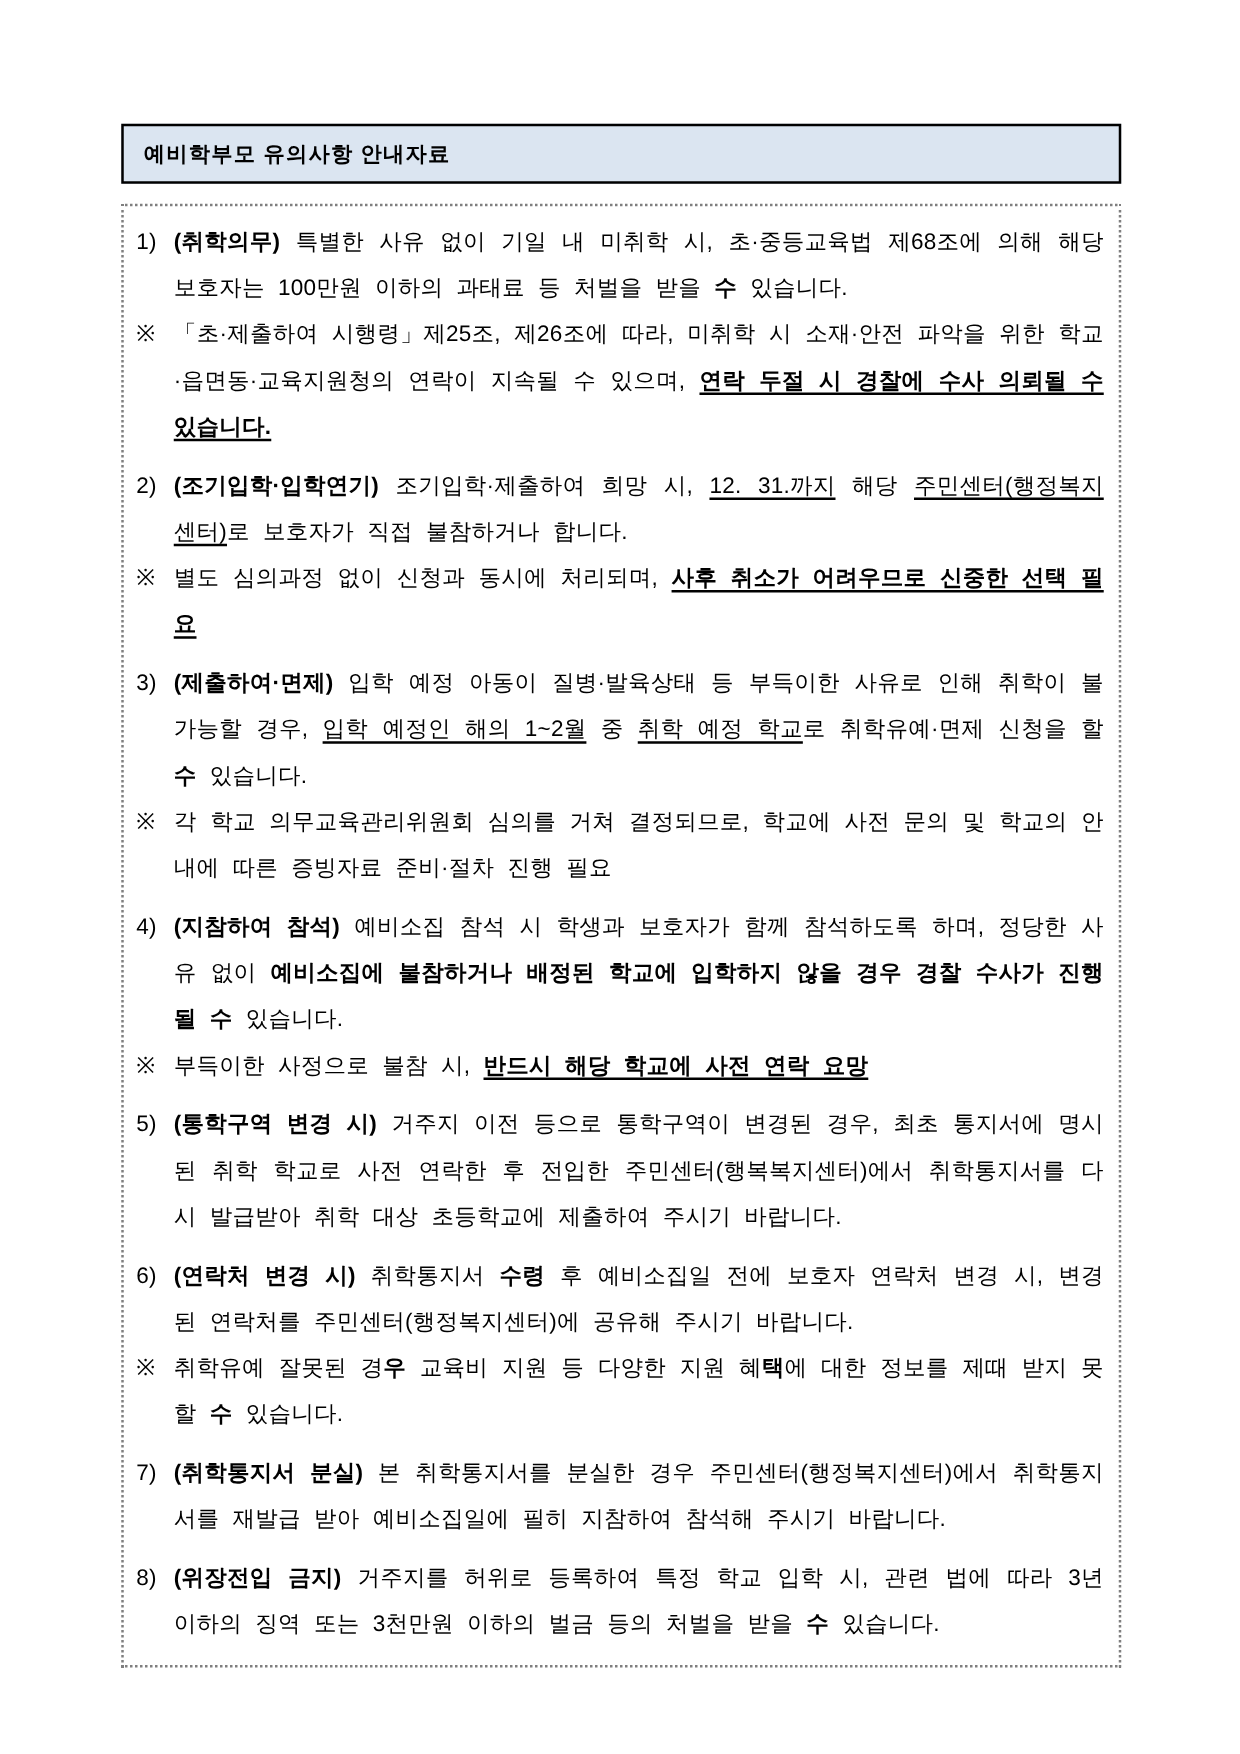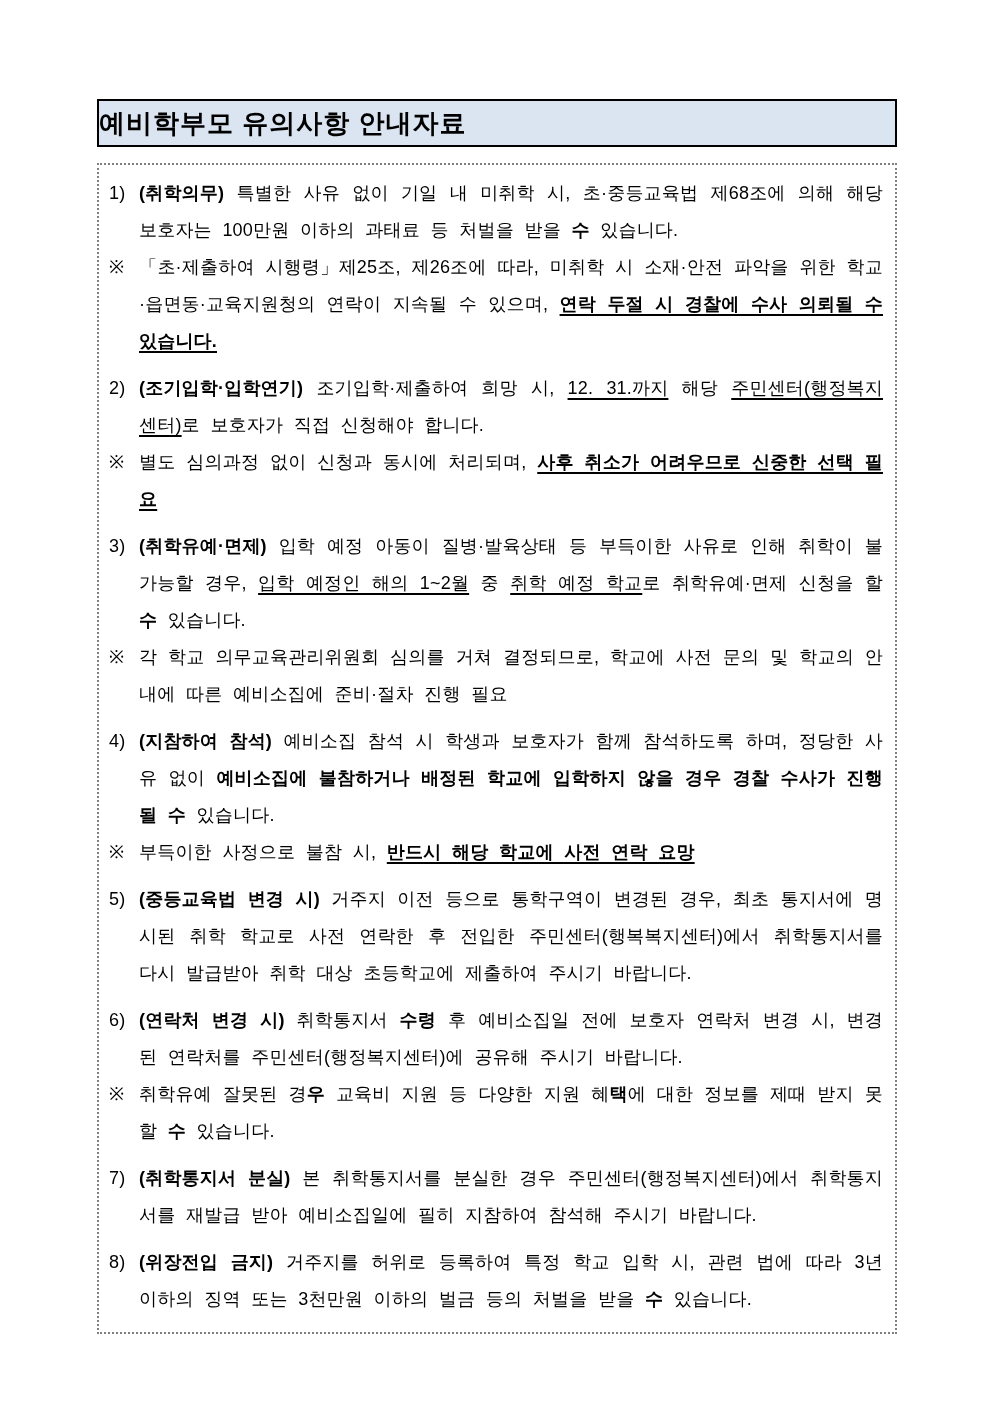--- a/index.html
+++ b/index.html
@@ -26,23 +26,24 @@
     top: 99px;
     width: 800px;
     height: 48px;
     box-sizing: border-box;
     background: var(--title_bg, #dbe5f1);
     border: 2px solid var(--title_border, #000000);
     display: flex;
     align-items: center;
   }
   .title-text {
-    font-size: 26px;
+    font-size: 17px;
     font-weight: bold;
     letter-spacing: 1px;
+    padding-left: 16px;
     white-space: nowrap;
   }
   .content-box {
     position: absolute;
     left: 97px;
     top: 163px;
     width: 800px;
     box-sizing: border-box;
     border: 2px dotted var(--body_border, #7f7f7f);
     padding: 10px 12px 14px 10px;
@@ -83,45 +84,45 @@
       <div class="para item">
         <span class="marker">1)</span>
         <span class="ptext"><span class="b">(취학의무)</span><span> 특별한 사유 없이 기일 내 미취학 시, 초·중등교육법 제68조에 의해 해당 보호자는 100만원 이하의 과태료 등 처벌을 받을 </span><span class="b">수</span><span> 있습니다.</span></span>
       </div>
       <div class="para note">
         <span class="marker">※</span>
         <span class="ptext"><span>「초·제출하여 시행령」제25조, 제26조에 따라, 미취학 시 소재·안전 파악을 위한 학교·읍면동·교육지원청의 연락이 지속될 수 있으며, </span><span class="b u">연락 두절 시 경찰에 수사 의뢰될 수 있습니다.</span></span>
       </div>
       <div class="para item">
         <span class="marker">2)</span>
-        <span class="ptext"><span class="b">(조기입학·입학연기)</span><span> 조기입학·제출하여 희망 시, </span><span class="u">12. 31.까지</span><span> 해당 </span><span class="u">주민센터(행정복지센터)</span><span>로 보호자가 직접 신청해야 합니다.</span></span>
+        <span class="ptext"><span class="b">(조기입학·입학연기)</span><span> 조기입학·제출하여 희망 시, </span><span class="u">12. 31.까지</span><span> 해당 </span><span class="u">주민센터(행정복지센터)</span><span>로 보호자가 직접 불참하거나 합니다.</span></span>
       </div>
       <div class="para note">
         <span class="marker">※</span>
         <span class="ptext"><span>별도 심의과정 없이 신청과 동시에 처리되며, </span><span class="b u">사후 취소가 어려우므로 신중한 선택 필요</span></span>
       </div>
       <div class="para item">
         <span class="marker">3)</span>
-        <span class="ptext"><span class="b">(취학유예·면제)</span><span> 입학 예정 아동이 질병·발육상태 등 부득이한 사유로 인해 취학이 불가능할 경우, </span><span class="u">입학 예정인 해의 1~2월</span><span> 중 </span><span class="u">취학 예정 학교</span><span>로 취학유예·면제 신청을 할 </span><span class="b">수</span><span> 있습니다.</span></span>
+        <span class="ptext"><span class="b">(제출하여·면제)</span><span> 입학 예정 아동이 질병·발육상태 등 부득이한 사유로 인해 취학이 불가능할 경우, </span><span class="u">입학 예정인 해의 1~2월</span><span> 중 </span><span class="u">취학 예정 학교</span><span>로 취학유예·면제 신청을 할 </span><span class="b">수</span><span> 있습니다.</span></span>
       </div>
       <div class="para note">
         <span class="marker">※</span>
-        <span class="ptext"><span>각 학교 의무교육관리위원회 심의를 거쳐 결정되므로, 학교에 사전 문의 및 학교의 안내에 따른 예비소집에 준비·절차 진행 필요</span></span>
+        <span class="ptext"><span>각 학교 의무교육관리위원회 심의를 거쳐 결정되므로, 학교에 사전 문의 및 학교의 안내에 따른 증빙자료 준비·절차 진행 필요</span></span>
       </div>
       <div class="para item">
         <span class="marker">4)</span>
         <span class="ptext"><span class="b">(지참하여 참석)</span><span> 예비소집 참석 시 학생과 보호자가 함께 참석하도록 하며, 정당한 사유 없이 </span><span class="b">예비소집에 불참하거나 배정된 학교에 입학하지 않을 경우 경찰 수사가 진행될 수</span><span> 있습니다.</span></span>
       </div>
       <div class="para note">
         <span class="marker">※</span>
         <span class="ptext"><span>부득이한 사정으로 불참 시, </span><span class="b u">반드시 해당 학교에 사전 연락 요망</span></span>
       </div>
       <div class="para item">
         <span class="marker">5)</span>
-        <span class="ptext"><span class="b">(중등교육법 변경 시)</span><span> 거주지 이전 등으로 통학구역이 변경된 경우, 최초 통지서에 명시된 취학 학교로 사전 연락한 후 전입한 주민센터(행복복지센터)에서 취학통지서를 다시 발급받아 취학 대상 초등학교에 제출하여 주시기 바랍니다.</span></span>
+        <span class="ptext"><span class="b">(통학구역 변경 시)</span><span> 거주지 이전 등으로 통학구역이 변경된 경우, 최초 통지서에 명시된 취학 학교로 사전 연락한 후 전입한 주민센터(행복복지센터)에서 취학통지서를 다시 발급받아 취학 대상 초등학교에 제출하여 주시기 바랍니다.</span></span>
       </div>
       <div class="para item">
         <span class="marker">6)</span>
         <span class="ptext"><span class="b">(연락처 변경 시)</span><span> 취학통지서 </span><span class="b">수령</span><span> 후 예비소집일 전에 보호자 연락처 변경 시, 변경된 연락처를 주민센터(행정복지센터)에 공유해 주시기 바랍니다.</span></span>
       </div>
       <div class="para note">
         <span class="marker">※</span>
         <span class="ptext"><span>취학유예 잘못된 경</span><span class="b">우</span><span> 교육비 지원 등 다양한 지원 혜</span><span class="b">택</span><span>에 대한 정보를 제때 받지 못할 </span><span class="b">수</span><span> 있습니다.</span></span>
       </div>
       <div class="para item">

